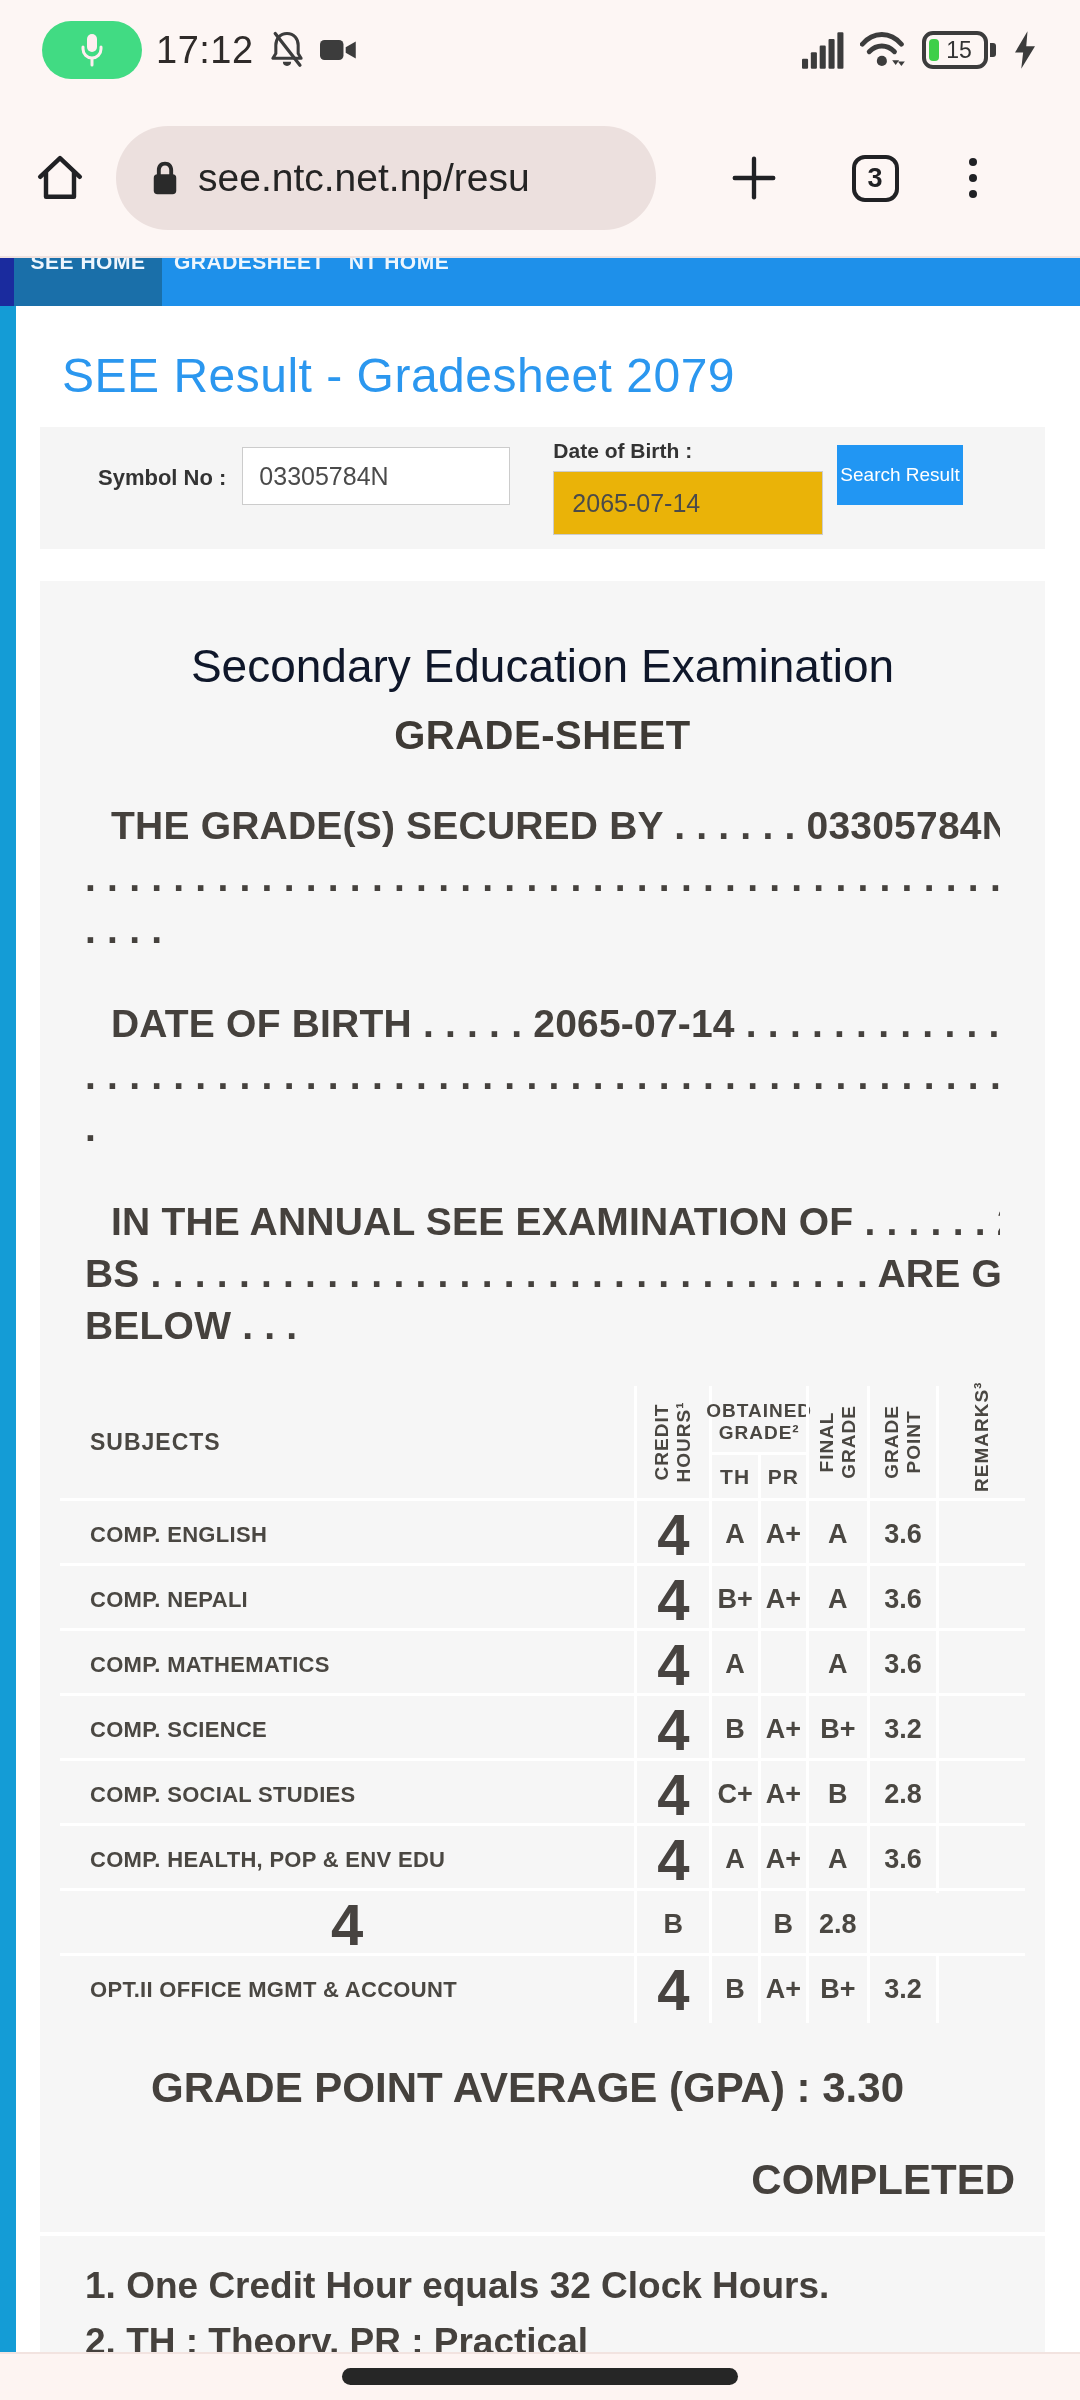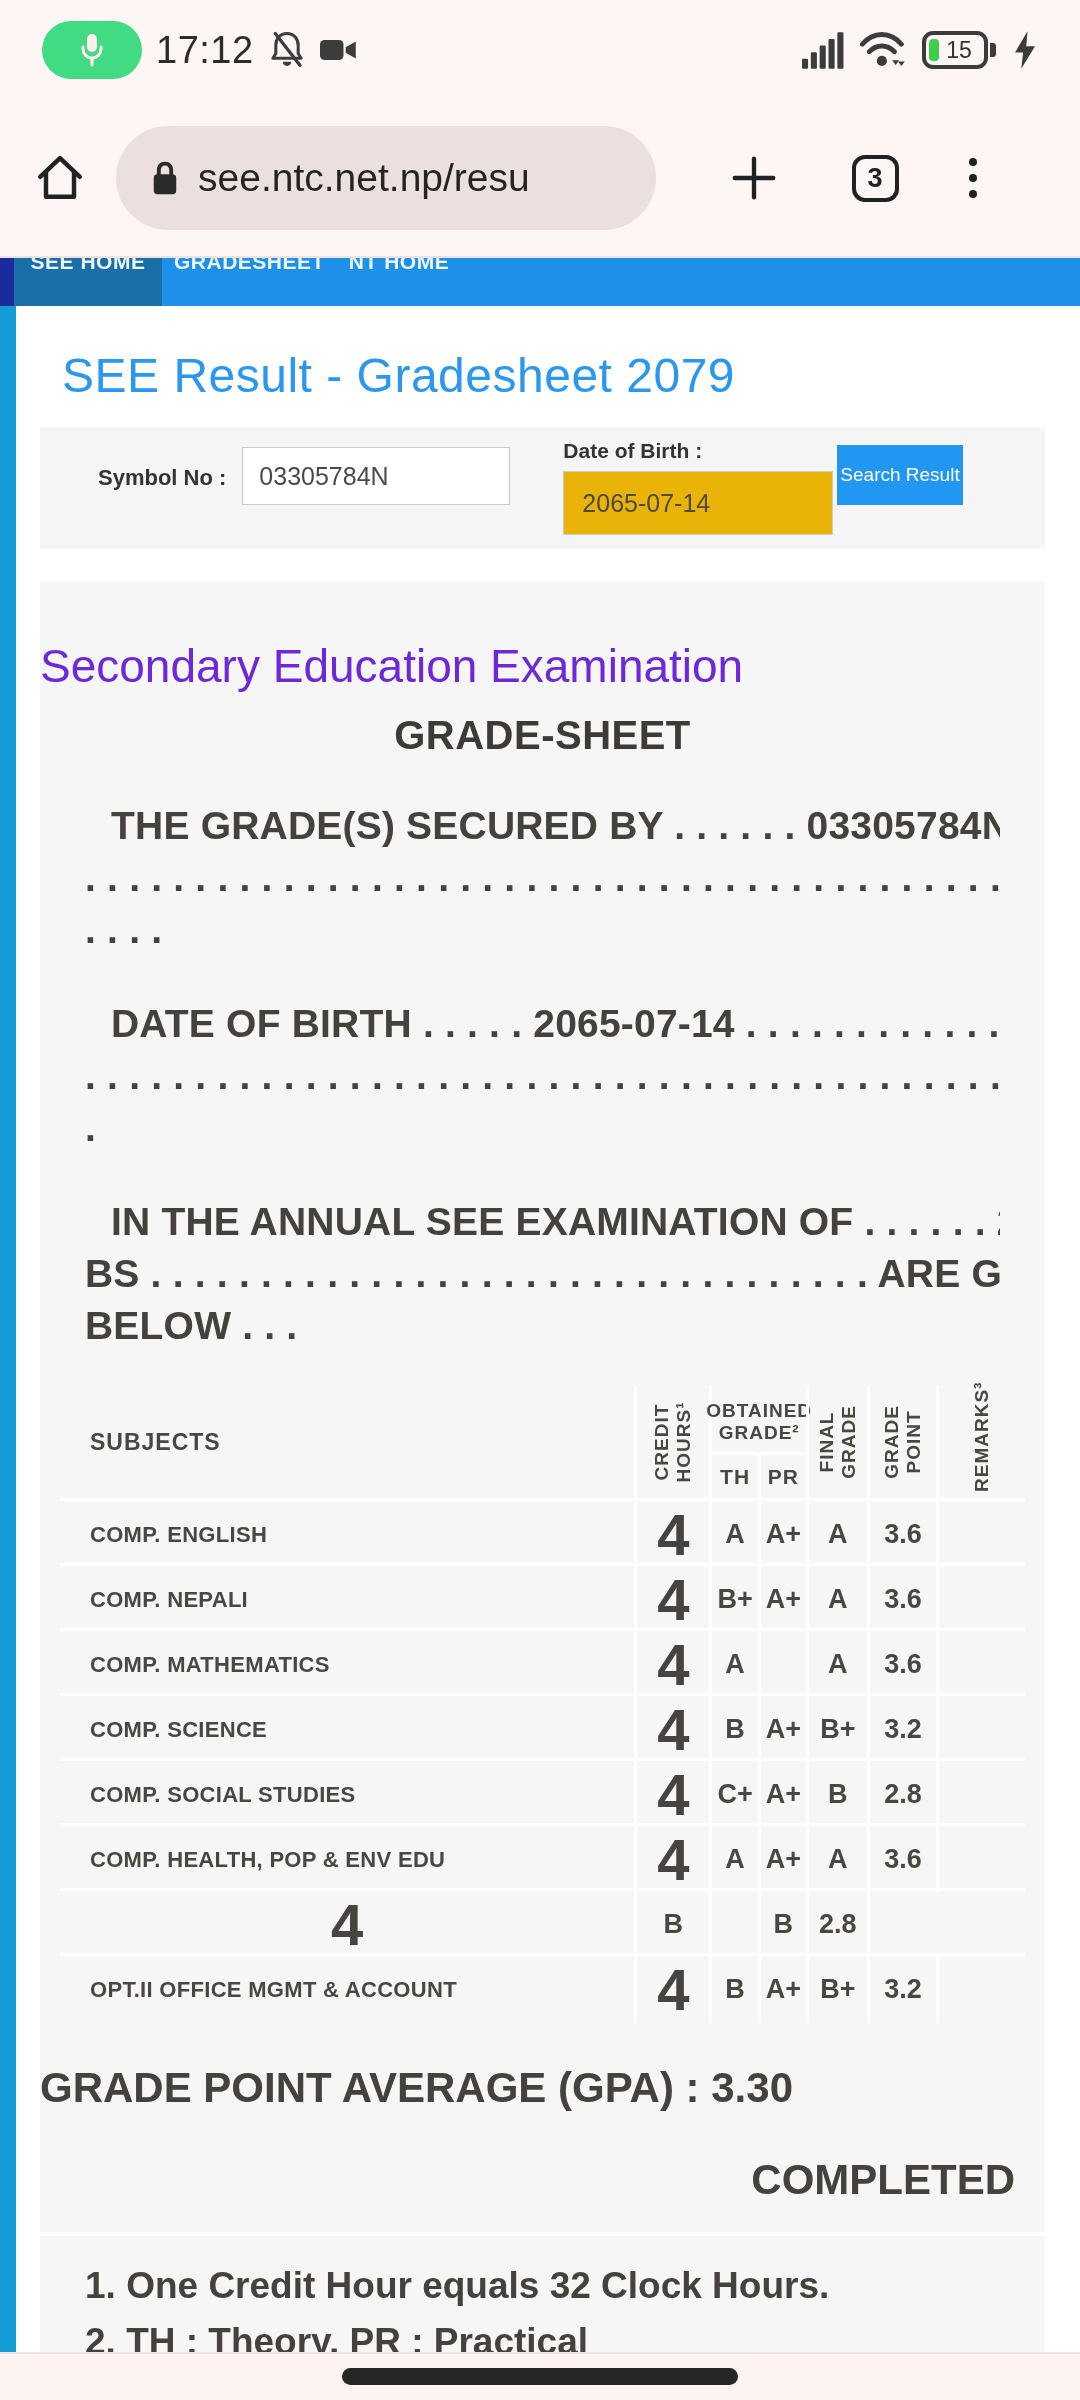--- a/index.html
+++ b/index.html
@@ -38,27 +38,27 @@
   .nav-item span { margin-top:-9px; font-size:21px; font-weight:700; color:#eef6fd; letter-spacing:0.5px; line-height:26px; white-space:nowrap; }
 
   
   .left-strip { position:absolute; left:0; top:306px; width:16px; height:2046px; background:#149cd6; }
   .page { position:relative; margin-left:16px; width:1064px; background:#fff; }
   .page-title { padding:42px 0 0 46px; font-size:48px; font-weight:400; color:#2b97ef; letter-spacing:0.5px; }
 
   .form-card { margin:24px 35px 0 24px; background:#f5f5f5; padding:12px 20px 14px 34px; display:flex; align-items:flex-start; min-height:108px; }
   .form-label { font-size:22px; font-weight:700; color:#333; margin-top:26px;margin-left:24px; }
   .sym-input { margin-left:16px; margin-top:8px; width:268px; height:58px; border:1px solid #ccc; background:#fff; font-size:25px; color:#4a4a4a; padding:0 16px; font-family:"Liberation Sans",sans-serif; }
-  .dob-group { margin-left:10px; display:flex; flex-direction:column;padding-left:43px; }
+  .dob-group { display:flex; flex-direction:column;padding-left:43px; }
   .dob-label { font-size:21px; font-weight:700; color:#333; margin-bottom:8px; }
   .dob-input { width:270px; height:64px; border:1px solid #ccc; background:#eab308; font-size:25px; color:#4a4a4a; padding:0 18px; font-family:"Liberation Sans",sans-serif; }
   .search-btn { margin-left:auto; margin-top:6px; margin-right:62px; width:126px; height:60px; background:#2196f3; color:#fff; border:none; font-size:19px; font-family:"Liberation Sans",sans-serif; cursor:pointer; }
 
   .sheet-card { margin:32px 35px 0 24px; background:#f6f6f6; padding-top:58px; padding-bottom:10px; min-height:1800px; }
-  .org-title { text-align:left; font-size:46px; font-weight:400; color:#6d28d9; }
+  .org-title { text-align:center; font-size:46px; font-weight:400; color:#0f172a; }
   .doc-title { text-align:center; font-size:40px; font-weight:700; color:#3e3a35; margin-top:20px; letter-spacing:0.5px; }
 
   .para { padding:0 45px; margin-top:42px; }
   .para-line { font-size:39px; font-weight:700; color:#45413d; line-height:52px; white-space:nowrap; overflow:hidden; letter-spacing:0.2px; }
   .para-line.first { text-indent:26px; }
 
   
   .gtable { margin:34px 20px 0 20px; }
   .thead, .trow { display:grid; grid-template-columns:59.5% 7.8% 5% 5% 6.3% 7.2% 9.2%; }
   .thead > div, .trow > div { border-left:3px solid #fff; }
@@ -71,21 +71,21 @@
   .obt-label { flex:1; display:flex; align-items:center; justify-content:center; text-align:center; font-size:19px; font-weight:700; color:#4a4742; letter-spacing:1px; line-height:22px; padding:6px 8px 0 8px; }
   .obt-sub { display:flex; border-top:3px solid #fff; height:46px; }
   .obt-sub span { flex:1; display:flex; align-items:center; justify-content:center; font-size:21px; font-weight:700; color:#4a4742; letter-spacing:1px; }
   .obt-sub span + span { border-left:3px solid #fff; }
   .trow { height:65px; border-top:3px solid #fff; }
   .cell { display:flex; align-items:center; justify-content:center; color:#4a4742; }
   .cell.subject { justify-content:flex-start; padding-left:30px; font-size:22px; font-weight:700; letter-spacing:0.3px; }
   .cell.credit { font-size:58px; font-weight:700; color:#474340; }
   .cell.grade, .cell.point { font-size:27px; font-weight:700; }
 
-  .gpa-line { margin-top:46px; padding-right:30px; text-align:left; font-size:42px; font-weight:700; color:#45413d; }
+  .gpa-line { margin-top:46px; padding-right:30px; text-align:center; font-size:42px; font-weight:700; color:#45413d; }
   .completed-line { margin-top:44px; padding-right:30px; text-align:right; font-size:42px; font-weight:700; color:#45413d; }
   .footnotes { margin-top:28px; border-top:4px solid #fff; padding:22px 20px 10px 45px; }
   .footnote { font-size:37px; font-weight:700; color:#45413d; line-height:56px; }
 
   
   .gesturebar { position:absolute; left:0; bottom:0; width:1080px; height:48px; background:#fdf4f2; border-top:2px solid #f2e3e0; display:flex; justify-content:center; }
   .gesture-pill { margin-top:14px; width:396px; height:17px; border-radius:9px; background:#262626; }
 
   svg { display:block; }
 </style>

